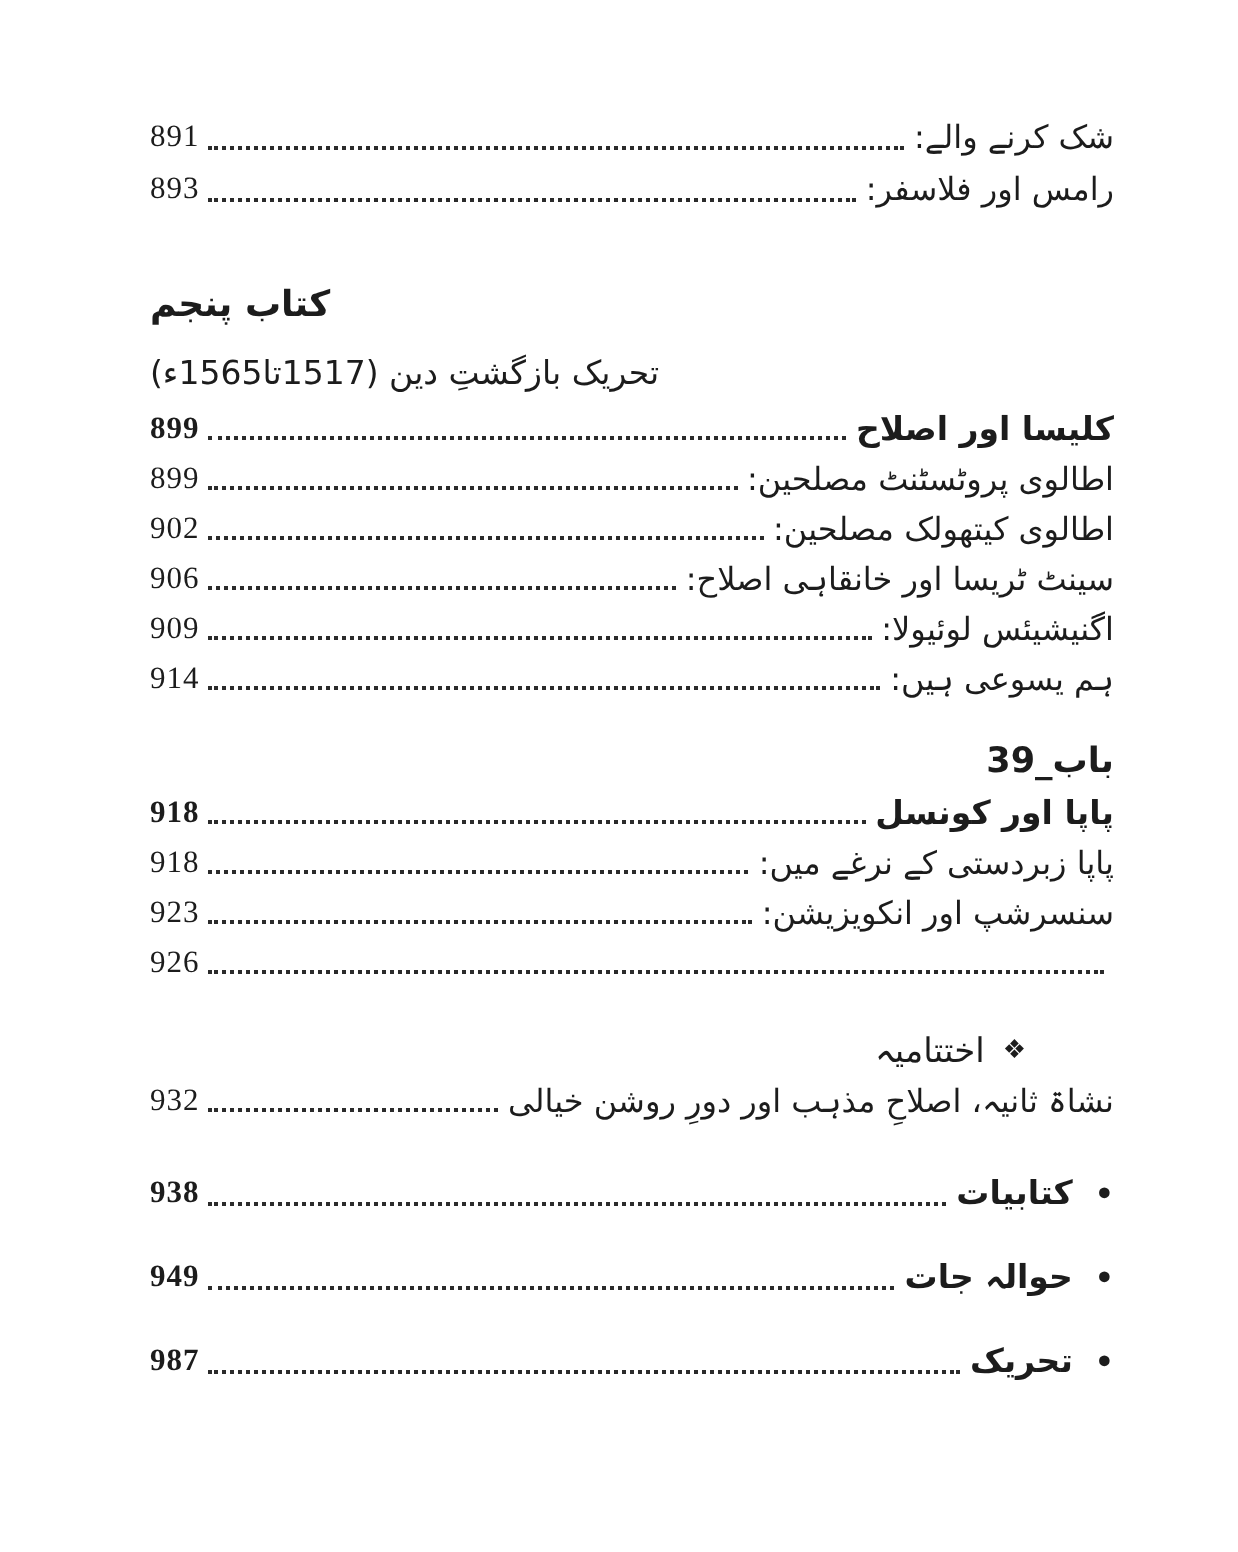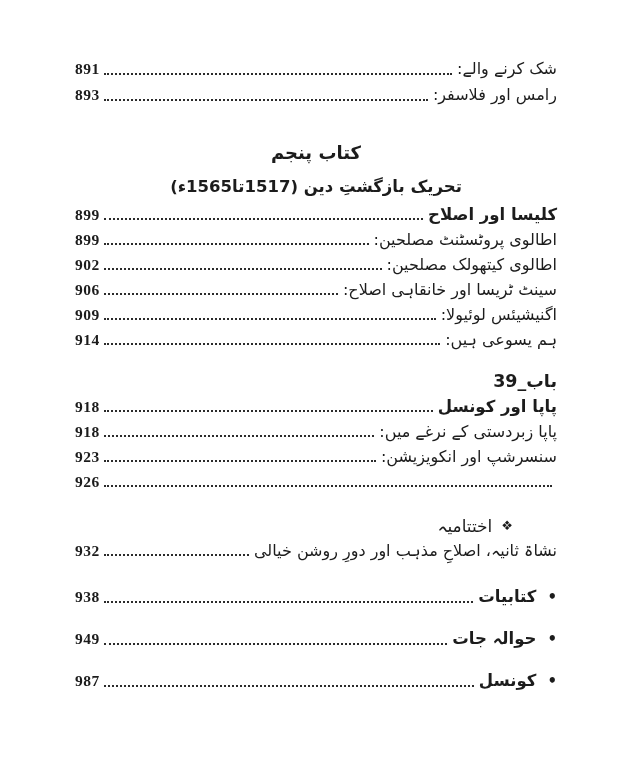--- a/index.html
+++ b/index.html
@@ -25,30 +25,30 @@
     font-size:16px; line-height:25px;
   }
   .tall .title { line-height:26px; }
   .leader {
     flex:1 1 auto; min-width:12px;
     border-bottom:2px dotted #2b2b2b;
     margin:0 5px 7px 4px;
   }
   .pagenum {
     font-family:"Liberation Serif", serif;
-    font-size:15.5px; line-height:25px; letter-spacing:0.5px;font-weight:bold;
+    font-size:15.5px; line-height:25px; letter-spacing:0.5px;
   }
   .tall .pagenum { line-height:26px; }
   .bold .title   { font-weight:bold; font-size:16.5px; }
   .bold .pagenum { font-weight:bold; }
 
   
-  .book-heading { margin-top:32px; text-align:center; direction:rtl; }
+  .book-heading { margin-top:32px; text-align:left; direction:rtl; }
   .book-heading .line1 { font-size:18px; font-weight:bold; line-height:26px; }
-  .book-heading .line2 { margin-top:6px; font-size:16.5px; font-weight:bold; line-height:30px; }
+  .book-heading .line2 { margin-top:6px; font-size:16.5px; font-weight:normal; line-height:30px; }
 
   
   .chapter-label {
     direction:rtl; text-align:right;
     font-size:17.5px; font-weight:bold; line-height:26px;
     margin-top:2px;
   }
   .chapter-label.second { margin-top:16px; }
 
   
@@ -162,18 +162,18 @@
     <span class="pagenum">938</span>
   </div>
   <div class="row back mt-sm">
     <span class="bullet">•</span>
     <span class="title">حوالہ جات</span>
     <span class="leader"></span>
     <span class="pagenum">949</span>
   </div>
   <div class="row back mt-sm">
     <span class="bullet">•</span>
-    <span class="title">کونسل</span>
+    <span class="title">تحریک</span>
     <span class="leader"></span>
     <span class="pagenum">987</span>
   </div>
 
 </div>
 
 </body></html>

